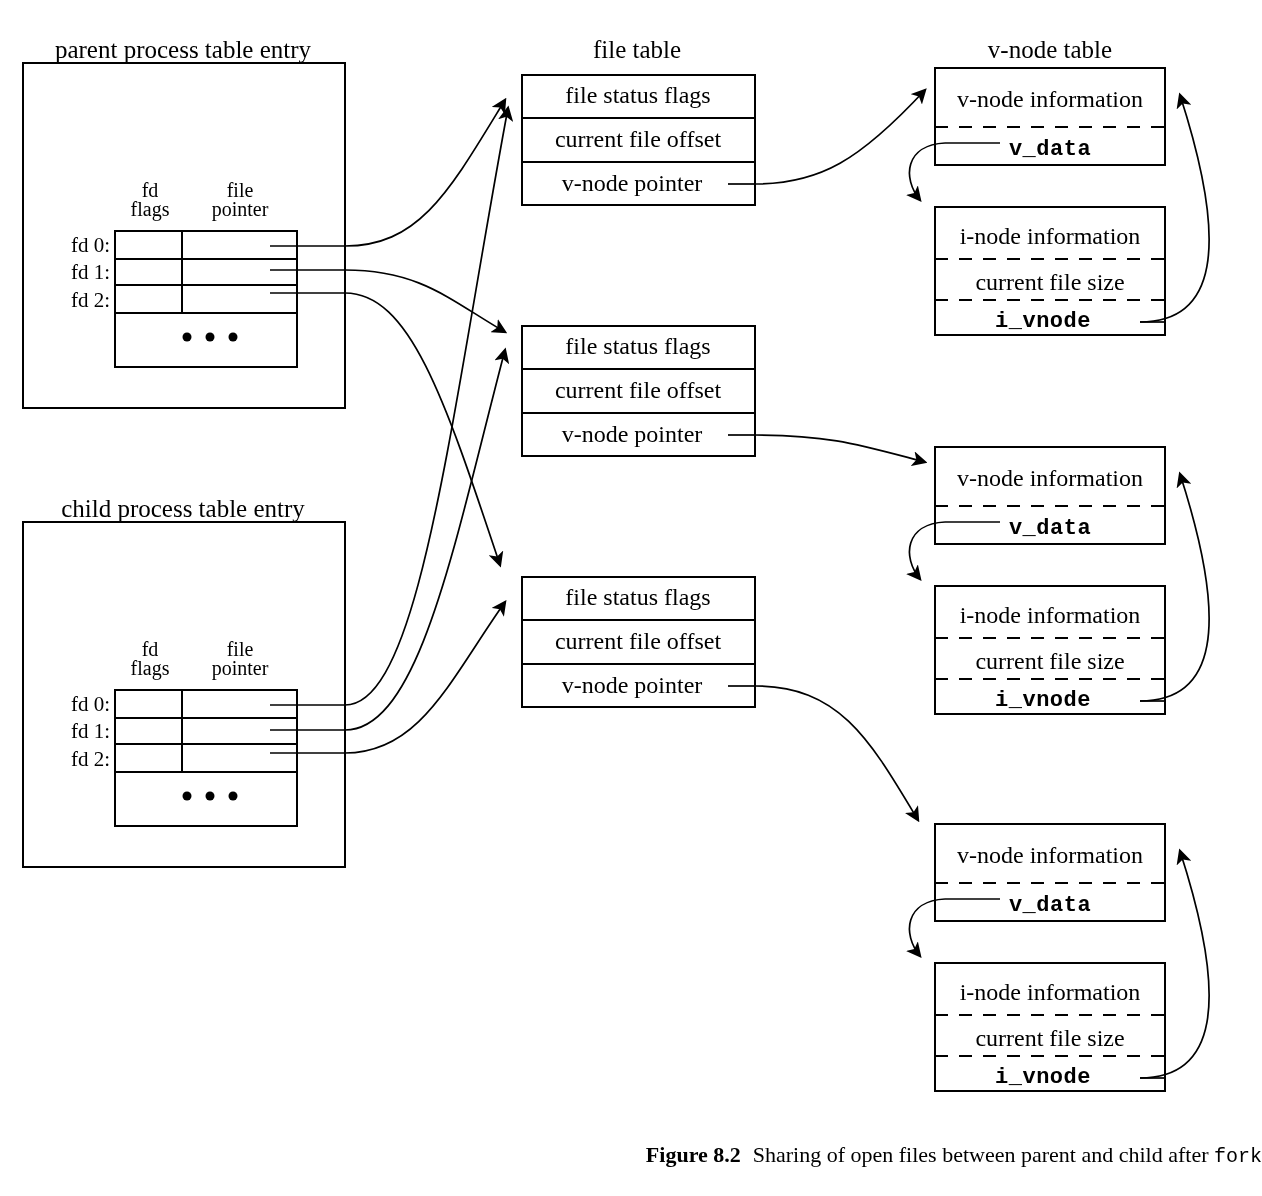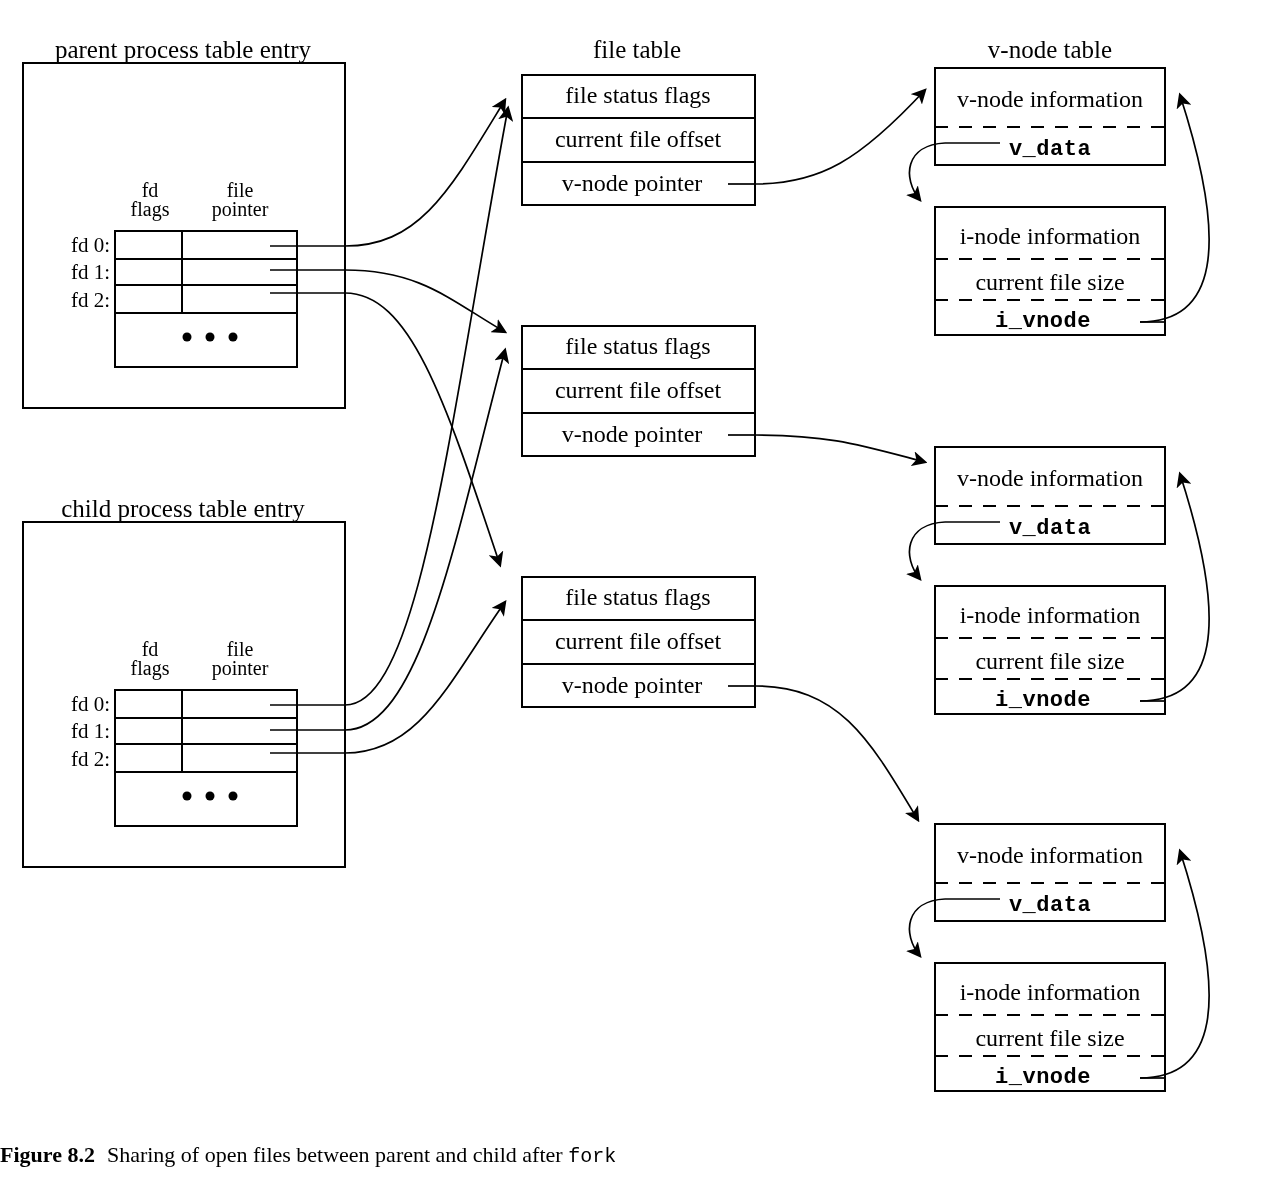--- a/index.html
+++ b/index.html
@@ -92,21 +92,21 @@
   }
   .dot {
     fill: #000000;
   }
   
   #caption {
     position: absolute;
     left: 0;
     top: 1142px;
     width: 1262px;
-    text-align: left;
+    text-align: right;
     font-family: "Liberation Serif", "DejaVu Serif", serif;
     font-size: 22px;
     color: #000;
     white-space: nowrap;
   }
   #caption .cap-fig {
     font-weight: bold;
   }
   #caption .cap-mono {
     font-family: "Liberation Mono", "DejaVu Sans Mono", monospace;

